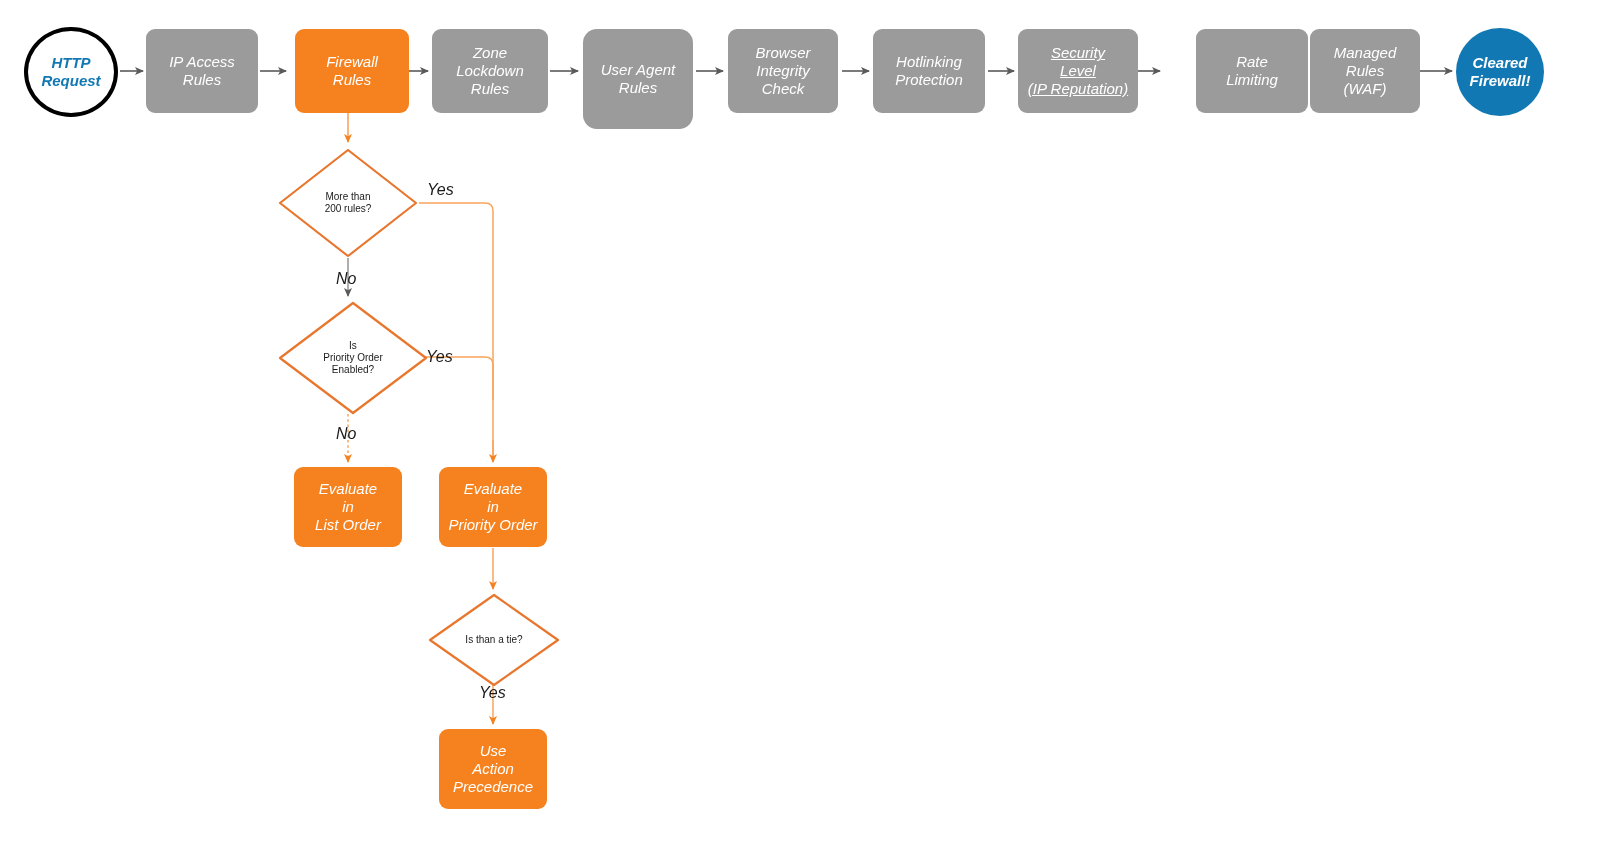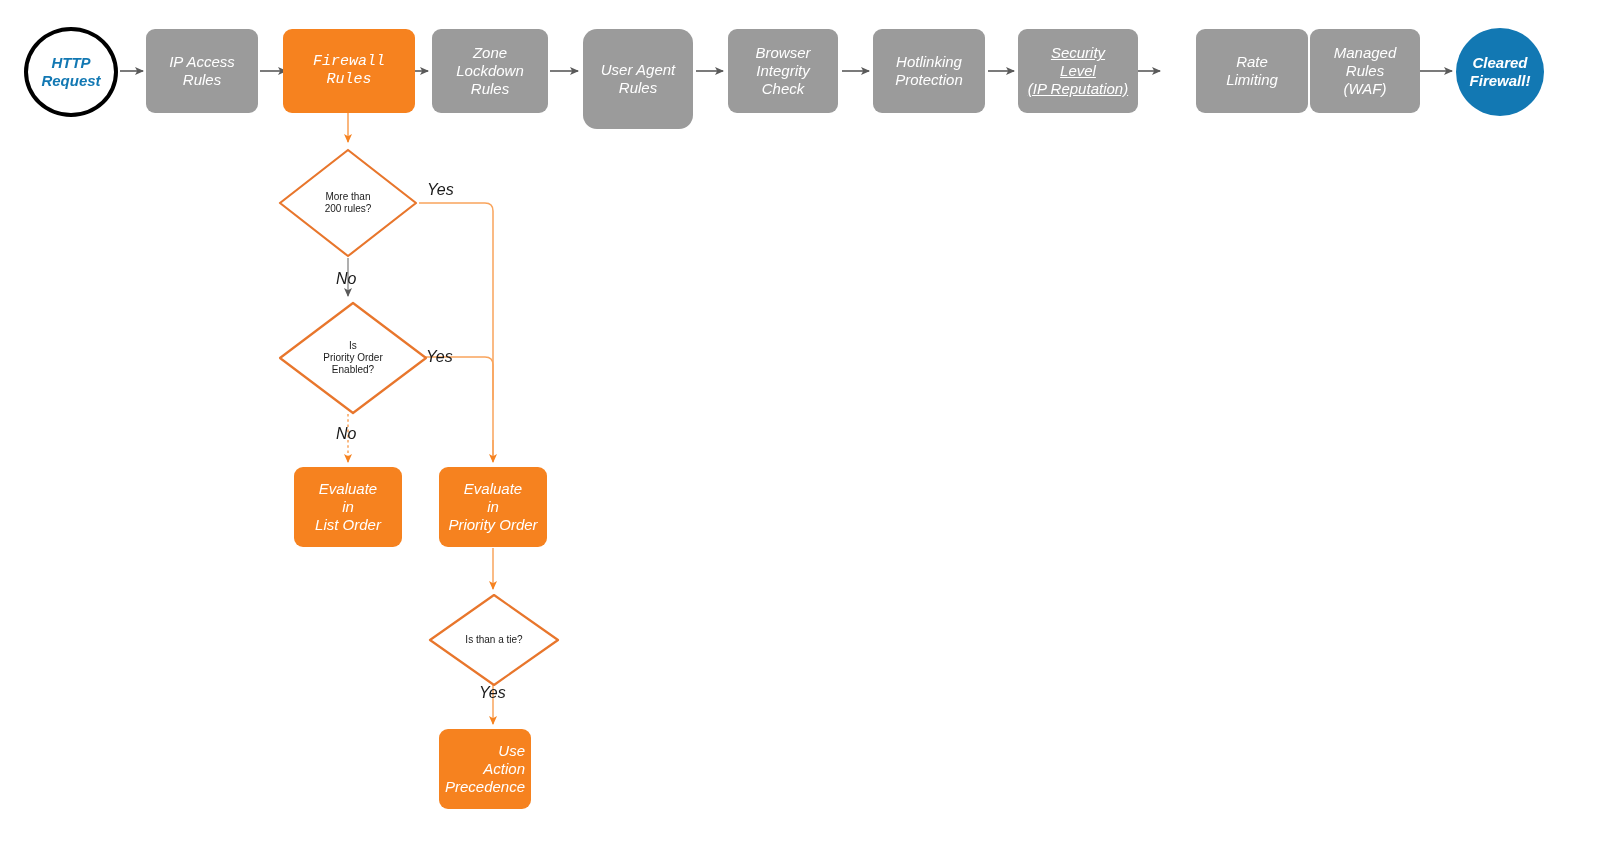--- a/index.html
+++ b/index.html
@@ -152,21 +152,21 @@
       <line x1="493" y1="680" x2="493" y2="724" marker-end="url(#arrowOrange)"></line>
     </g>
   </svg>
 
   <div class="node term hollow" style="left:24px; top:27px; width:94px; height:90px;">HTTP
 Request</div>
 
   <div class="node proc gray" style="left:146px; top:29px; width:112px; height:84px;">IP Access
 Rules</div>
 
-  <div class="node proc orange" style="left:283px; top:29px; width:132px; height:84px;font-family:Liberation Mono, monospace;">Firewall
+  <div class="node proc orange" style="left:295px; top:29px; width:114px; height:84px;">Firewall
 Rules</div>
 
   <div class="node proc gray" style="left:432px; top:29px; width:116px; height:84px;">Zone
 Lockdown
 Rules</div>
 
   <div class="node proc gray" style="left:583px; top:29px; width:110px; height:100px;border-radius:14px;">User Agent
 Rules</div>
 
   <div class="node proc gray" style="left:728px; top:29px; width:110px; height:84px;">Browser
@@ -215,21 +215,21 @@
   </div>
 
   <div class="node proc orange" style="left:294px; top:467px; width:108px; height:80px;">Evaluate
 in
 List Order</div>
 
   <div class="node proc orange" style="left:439px; top:467px; width:108px; height:80px;">Evaluate
 in
 Priority Order</div>
 
-  <div class="node proc orange" style="left:439px; top:729px; width:92px; height:80px;text-align:right;">Use
+  <div class="node proc orange" style="left:439px; top:729px; width:108px; height:80px;">Use
 Action
 Precedence</div>
 
   <span class="edge-label" style="left:427px; top:181px;">Yes</span>
 
   <span class="edge-label" style="left:336px; top:270px;">No</span>
 
   <span class="edge-label" style="left:426px; top:348px;">Yes</span>
 
   <span class="edge-label" style="left:336px; top:425px;">No</span>

